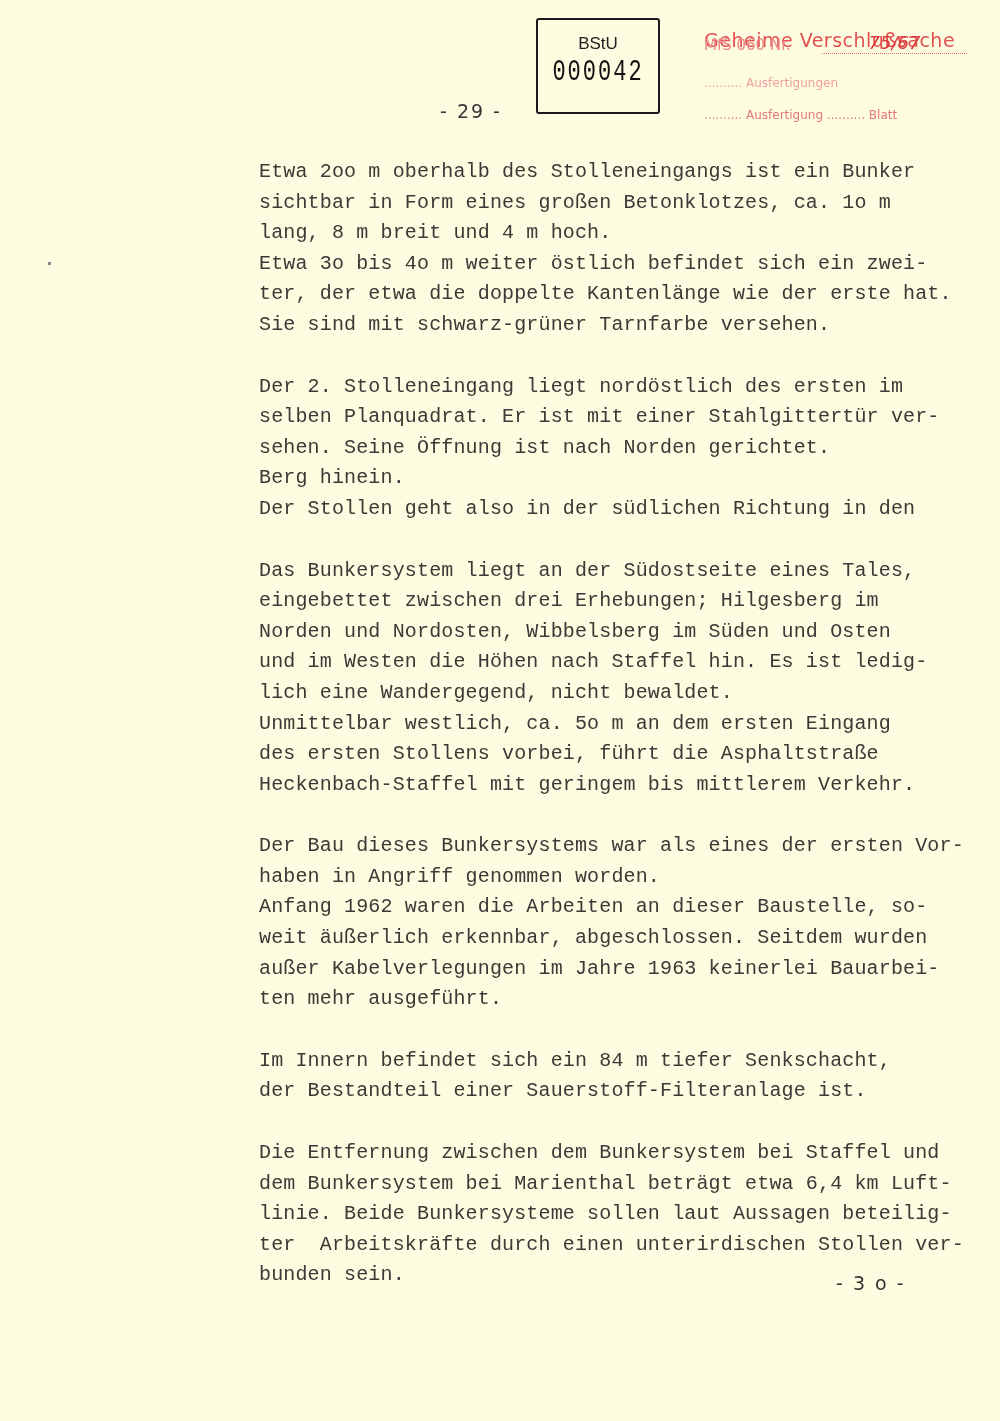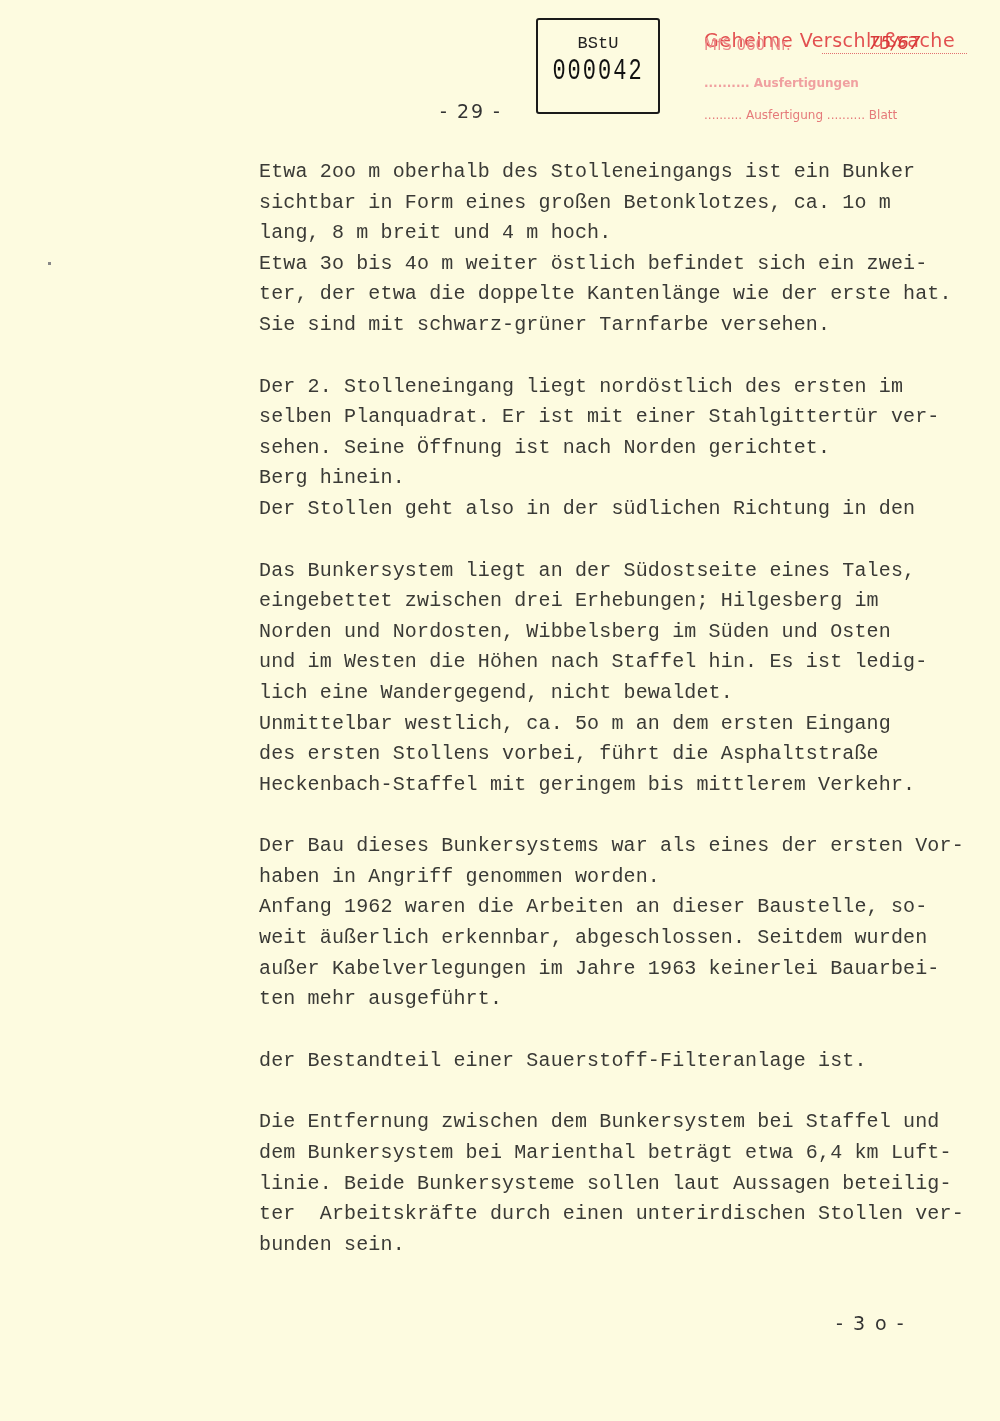--- a/index.html
+++ b/index.html
@@ -27,21 +27,21 @@
       left: 536px;
       top: 18px;
       width: 124px;
       height: 96px;
       border: 2px solid #1a1a1a;
       border-radius: 3px;
       box-sizing: border-box;
       text-align: center;
     }
     .bstu-label {
-      font-family: Liberation Mono, monospace;
+      font-family: Liberation Sans, sans-serif;
       font-size: 17px;
       margin-top: 14px;
       color: #222;
     }
     .bstu-num {
       font-family: "Liberation Mono", monospace;
       font-size: 22px;
       margin-top: 6px;
       letter-spacing: 2px;
       color: #111;
@@ -83,21 +83,20 @@
       width: 145px;
       text-align: center;
     }
     .stamp-row3 {
       position: absolute;
       left: 4px;
       top: 76px;
       font-size: 12px;
       color: #f0a0a0;
       white-space: nowrap;
-      font-weight: bold;
     }
     .stamp-row4 {
       position: absolute;
       left: 4px;
       top: 108px;
       font-size: 12px;
       color: #e57a7a;
       white-space: nowrap;
     }
     .body-text {
@@ -173,24 +172,25 @@
   </div>
   <div class="para">
     <div class="line">Der Bau dieses Bunkersystems war als eines der ersten Vor-</div>
     <div class="line">haben in Angriff genommen worden.</div>
     <div class="line">Anfang 1962 waren die Arbeiten an dieser Baustelle, so-</div>
     <div class="line">weit äußerlich erkennbar, abgeschlossen. Seitdem wurden</div>
     <div class="line">außer Kabelverlegungen im Jahre 1963 keinerlei Bauarbei-</div>
     <div class="line">ten mehr ausgeführt.</div>
   </div>
   <div class="para">
+    <div class="line">Im Innern befindet sich ein 84 m tiefer Senkschacht,</div>
     <div class="line">der Bestandteil einer Sauerstoff-Filteranlage ist.</div>
   </div>
   <div class="para">
     <div class="line">Die Entfernung zwischen dem Bunkersystem bei Staffel und</div>
     <div class="line">dem Bunkersystem bei Marienthal beträgt etwa 6,4 km Luft-</div>
     <div class="line">linie. Beide Bunkersysteme sollen laut Aussagen beteilig-</div>
     <div class="line">ter  Arbeitskräfte durch einen unterirdischen Stollen ver-</div>
     <div class="line">bunden sein.</div>
   </div>
 </div>
 
-<div class="page-num" style="left:836px; top:1312px;">- 3 o -</div>
+<div class="page-num" style="left:836px; top:1272px;">- 3 o -</div>
 
 </body></html>

